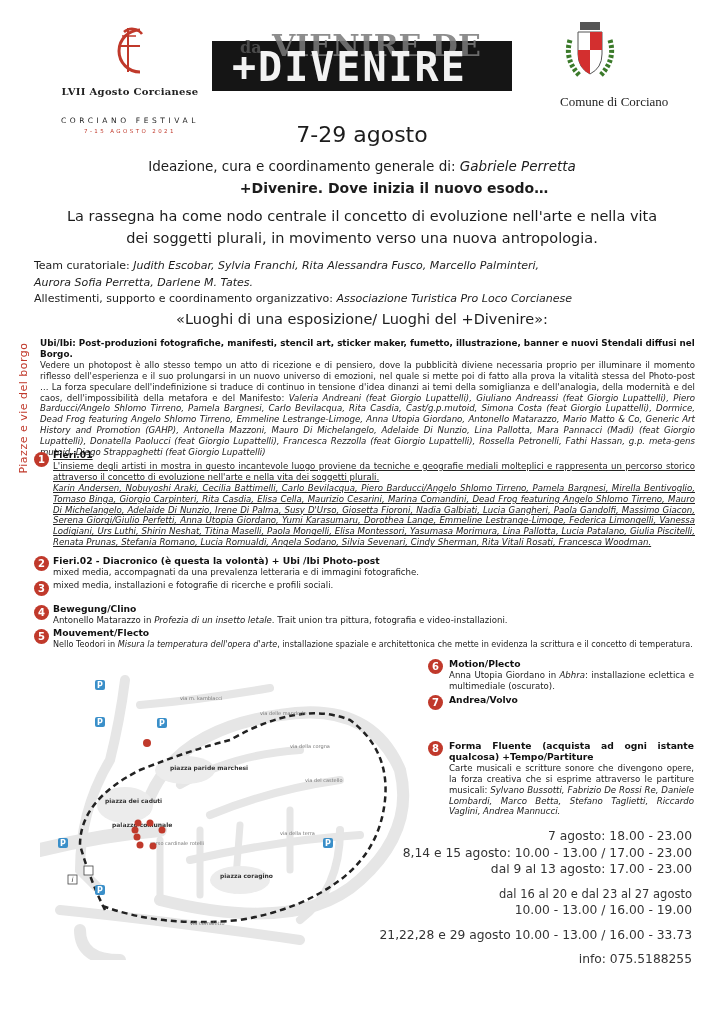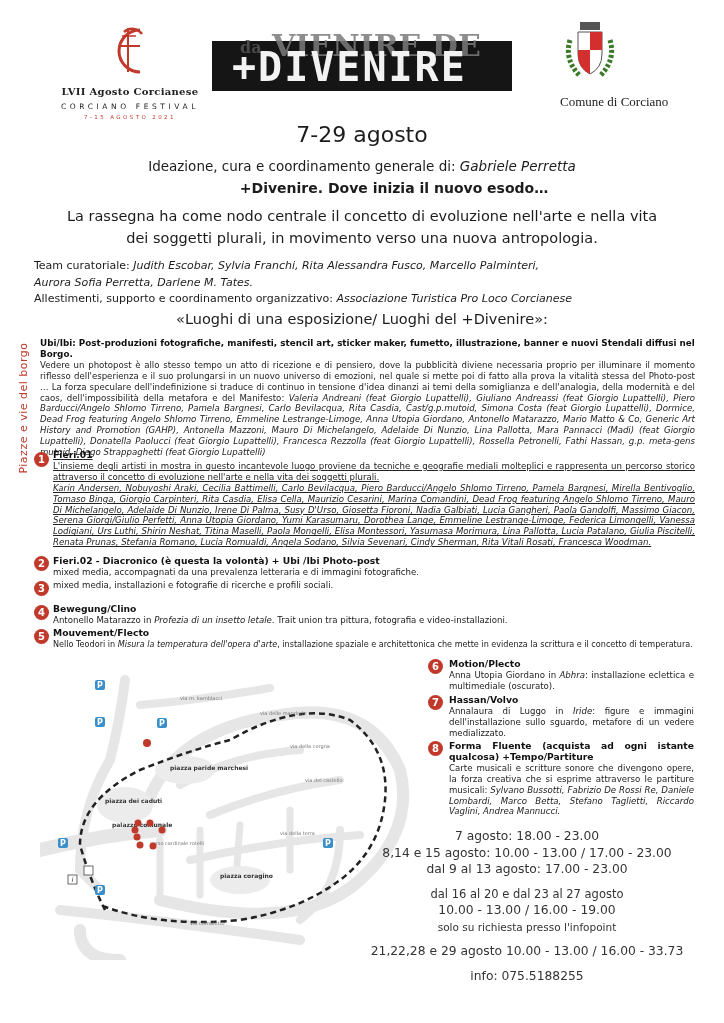--- a/index.html
+++ b/index.html
@@ -3,21 +3,21 @@
 <meta charset="utf-8">
 <style>
   html, body { margin:0; padding:0; background:#fff; }
   body { width:724px; height:1023px; position:relative; overflow:hidden;
          font-family:"DejaVu Sans", sans-serif; color:#1c1c1c; }
   .abs { position:absolute; }
   
   #logo-left { left:60px; top:22px; width:140px; text-align:center; }
   #logo-left .mono { width:40px; height:58px; margin:0 auto; }
   #logo-left .l1 { font-family:"DejaVu Serif", serif; font-size:10px; font-weight:bold; letter-spacing:0.3px; color:#222; margin-top:2px; }
-  #logo-left .l2 { font-size:7.5px; letter-spacing:3.6px; color:#222; margin-top:5px; }
+  #logo-left .l2 { font-size:7.5px; letter-spacing:3.6px; color:#222; margin-top:19px; }
   #logo-left .l3 { font-size:5.5px; letter-spacing:2.4px; color:#c0392b; margin-top:3px; }
   #brand { left:212px; top:30px; width:300px; height:80px; }
   #brand .bar { position:absolute; left:0; top:11px; width:300px; height:50px; background:#151515; }
   #brand .ghost { position:absolute; font-family:"DejaVu Serif", serif; font-weight:bold; color:#7a7a7a; opacity:.85; white-space:nowrap; }
   #brand .main { position:absolute; left:20px; top:14px; color:#f2f2f2; font-family:"DejaVu Sans Mono", monospace; font-weight:bold; font-size:40px; letter-spacing:2px; }
   #comune { left:560px; top:20px; width:150px; }
   #comune .name { font-family:"Liberation Serif", serif; font-size:13px; color:#222; margin-top:6px; }
   
   .center { left:0; width:724px; text-align:center; }
   #dates-title { top:122px; font-size:22px; }
@@ -35,21 +35,21 @@
   .sec { position:absolute; font-size:8.6px; line-height:10.9px; color:#222; }
   .sec .h { font-weight:bold; font-size:9.2px; color:#111; }
   .sec .b { text-align:justify; }
   .sec i { font-style:italic; }
   .num { position:absolute; width:15px; height:15px; border-radius:50%; background:#c0392b; color:#fff; font-size:10px; font-weight:bold; text-align:center; line-height:15px; }
   
   #map { left:40px; top:660px; width:380px; height:300px; }
   #map .lbl { font-size:5px; fill:#777; }
   #map .plbl { font-size:6px; fill:#333; font-weight:bold; }
   
-  #sched { right:32px; top:828px; width:330px; text-align:center; font-size:12.3px; color:#333; line-height:16.5px; }
+  #sched { right:32px; top:828px; width:330px; text-align:right; font-size:12.3px; color:#333; line-height:16.5px; }
   #sched .gap { height:8px; }
   #sched .small { font-size:10.5px; }
 </style>
 </head>
 <body>
 
 <div id="logo-left" class="abs">
   <svg class="mono" viewBox="0 0 40 58">
     <path d="M30 8 A14 14 0 1 0 30 50" fill="none" stroke="#c0392b" stroke-width="3"></path>
     <path d="M32 12 A12 12 0 0 0 14 10" fill="none" stroke="#c0392b" stroke-width="2.5"></path>
@@ -138,22 +138,21 @@
 </div>
 
 <div class="num" style="left:428px;top:659px;">6</div>
 <div class="sec" style="left:449px;top:659px;width:245px;">
   <div class="h">Motion/Plecto</div>
   <div class="b"><span>Anna Utopia Giordano in </span><i>Abhra</i><span>: installazione eclettica e multimediale (oscurato).</span></div>
 </div>
 
 <div class="num" style="left:428px;top:695px;">7</div>
 <div class="sec" style="left:449px;top:695px;width:245px;">
-  <div class="h">Hassan/Volvo</div>
-  <div class="b"><span>Annalaura di Luggo in </span><i>Iride</i><span>: figure e immagini dell'installazione sullo sguardo, metafore di un vedere medializzato.</span></div>
+  <div class="h">Andrea/Volvo</div>
 </div>
 
 <div class="num" style="left:428px;top:741px;">8</div>
 <div class="sec" style="left:449px;top:741px;width:245px;">
   <div class="h" style="text-align:justify;">Forma Fluente (acquista ad ogni istante qualcosa) +Tempo/Partiture</div>
   <div class="b"><span>Carte musicali e scritture sonore che divengono opere, la forza creativa che si esprime attraverso le partiture musicali: </span><i>Sylvano Bussotti, Fabrizio De Rossi Re, Daniele Lombardi, Marco Betta, Stefano Taglietti, Riccardo Vaglini, Andrea Mannucci.</i></div>
 </div>
 
 <svg id="map" class="abs" viewBox="0 0 380 300">
   <g fill="none" stroke="#e6e6e6" stroke-linecap="round">
@@ -217,18 +216,17 @@
   <rect x="44" y="206" width="9" height="9" fill="#fff" stroke="#444" stroke-width=".8"></rect>
 </svg>
 
 <div id="sched" class="abs">
   <div>7 agosto: 18.00 - 23.00</div>
   <div>8,14 e 15 agosto: 10.00 - 13.00 / 17.00 - 23.00</div>
   <div>dal 9 al 13 agosto: 17.00 - 23.00</div>
   <div class="gap"></div>
   <div style="font-size:11.5px;">dal 16 al 20 e dal 23 al 27 agosto</div>
   <div>10.00 - 13.00 / 16.00 - 19.00</div>
-  <div class="small">solo su richiesta presso l'infopoint</div>
   <div class="gap"></div>
   <div>21,22,28 e 29 agosto 10.00 - 13.00 / 16.00 - 33.73</div>
   <div class="gap"></div>
   <div>info: 075.5188255</div>
 </div>
 
 </body></html>

